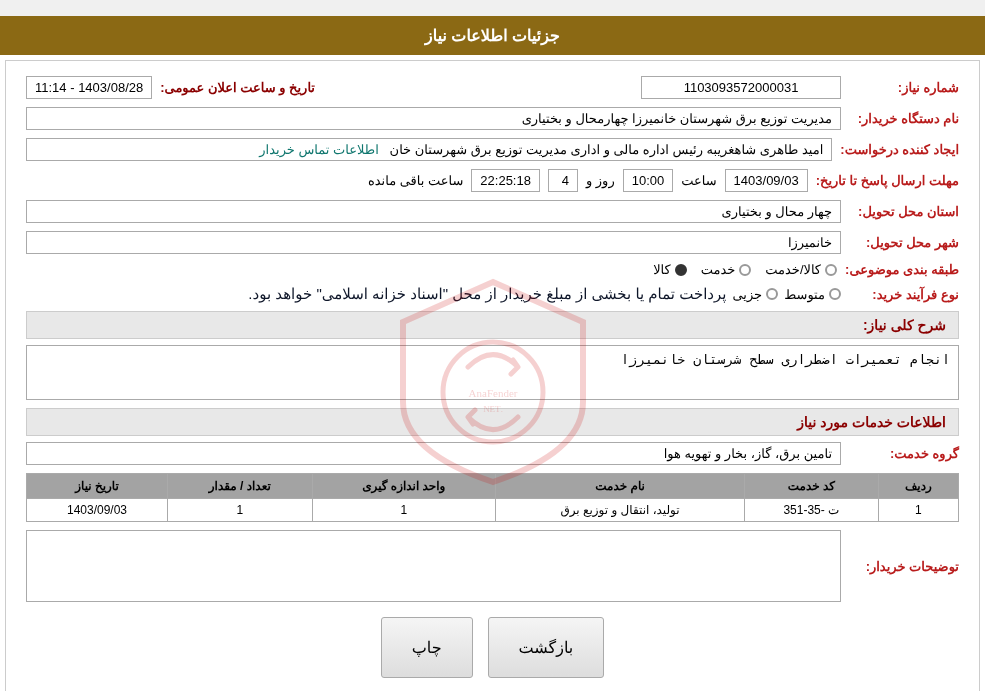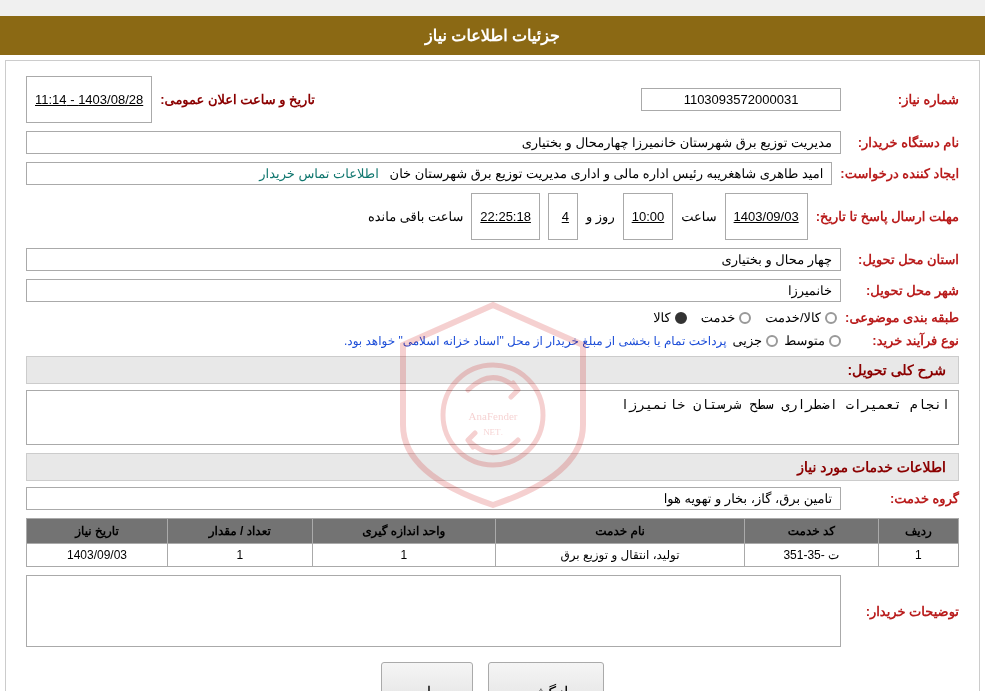--- a/index.html
+++ b/index.html
@@ -48,25 +48,24 @@
     .value-box {
       border: 1px solid #aaa;
       padding: 3px 8px;
       background: #fff;
       min-height: 22px;
       flex: 1;
       text-align: right;
     }
     .value-box-sm {
       border: 1px solid #aaa;
-      padding: 15px 8px;
+      padding: 3px 8px;
       background: #fff;
       min-height: 22px;
       white-space: nowrap;
-      text-decoration: underline;
     }
     .contact-link {
       color: #0f766e;
       text-decoration: none;
     }
     .inline-group {
       display: flex;
       align-items: center;
       gap: 6px;
       flex: 1;
@@ -111,21 +110,21 @@
       flex: 1;
       text-align: right;
       resize: none;
     }
     table {
       width: 100%;
       border-collapse: collapse;
       margin: 8px 0;
     }
     table th {
-      background: #737373;
+      background: #a3a3a3;
       border: 1px solid #aaa;
       padding: 5px 8px;
       text-align: center;
       font-size: 12px;
     }
     table td {
       border: 1px solid #aaa;
       padding: 4px 8px;
       text-align: center;
       background: #fff;
@@ -261,25 +260,25 @@
       <span class="label">نوع فرآیند خرید:</span>
       <div class="inline-group">
         <div class="radio-item">
           <span class="radio-circle"></span>
           <span>متوسط</span>
         </div>
         <div class="radio-item">
           <span class="radio-circle"></span>
           <span>جزیی</span>
         </div>
-        <span style="font-size:12px; color:#1d4ed8;">پرداخت تمام یا بخشی از مبلغ خریدار از محل "اسناد خزانه اسلامی" خواهد بود.</span>
+        <span style="font-size:15px; color:#0f172a;">پرداخت تمام یا بخشی از مبلغ خریدار از محل "اسناد خزانه اسلامی" خواهد بود.</span>
       </div>
     </div>
 
-    <div class="section-title">شرح کلی تحویل:</div>
+    <div class="section-title">شرح کلی نیاز:</div>
     <div class="row">
       <textarea class="desc-box" readonly="" rows="2" style="width: 100%;">انجام تعمیرات اضطراری سطح شرستان خانمیرزا</textarea>
     </div>
 
     <div class="section-title">اطلاعات خدمات مورد نیاز</div>
 
     <div class="row">
       <span class="label">گروه خدمت:</span>
       <div class="value-box">تامین برق، گاز، بخار و تهویه هوا</div>
     </div>

